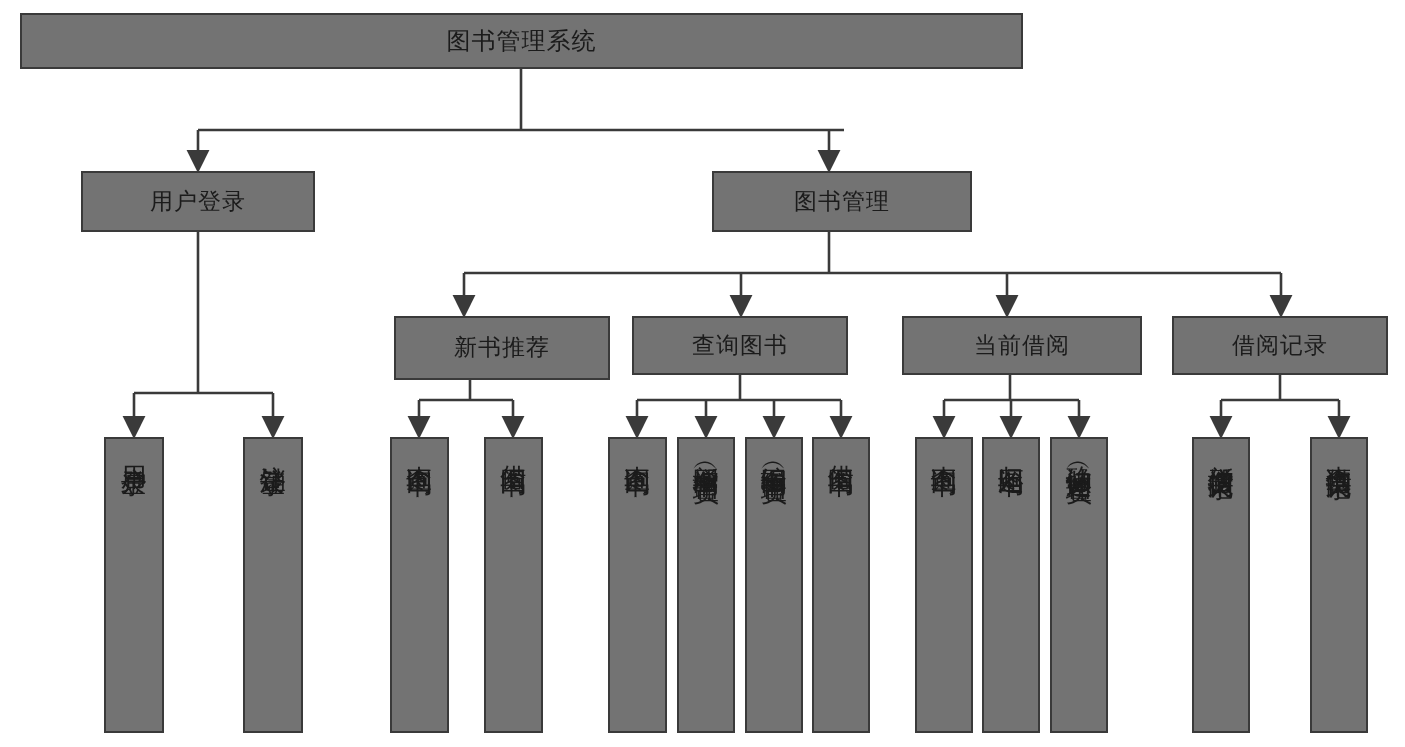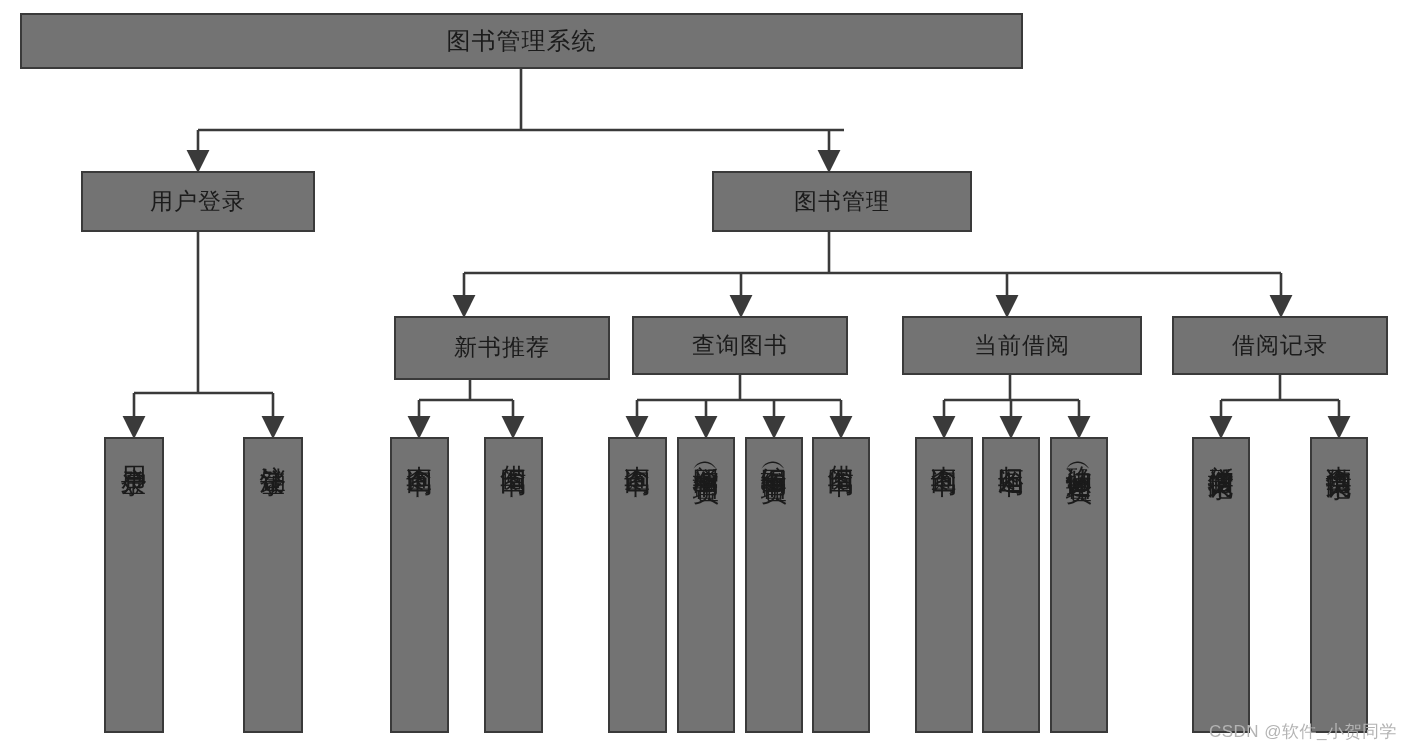--- a/index.html
+++ b/index.html
@@ -179,14 +179,13 @@
   <div class="node v" style="left:1050px;top:437px;width:58px;height:296px;">
     <span class="label">确认归还（管理员）</span>
   </div>
   <div class="node v" style="left:1192px;top:437px;width:58px;height:296px;">
     <span class="label">新增借阅记录</span>
   </div>
   <div class="node v" style="left:1310px;top:437px;width:58px;height:296px;">
     <span class="label">查询借阅记录</span>
   </div>
 
-  <div class="watermark">CSDN @软件_小贺同学</div>
 </div>
 
 </body></html>

